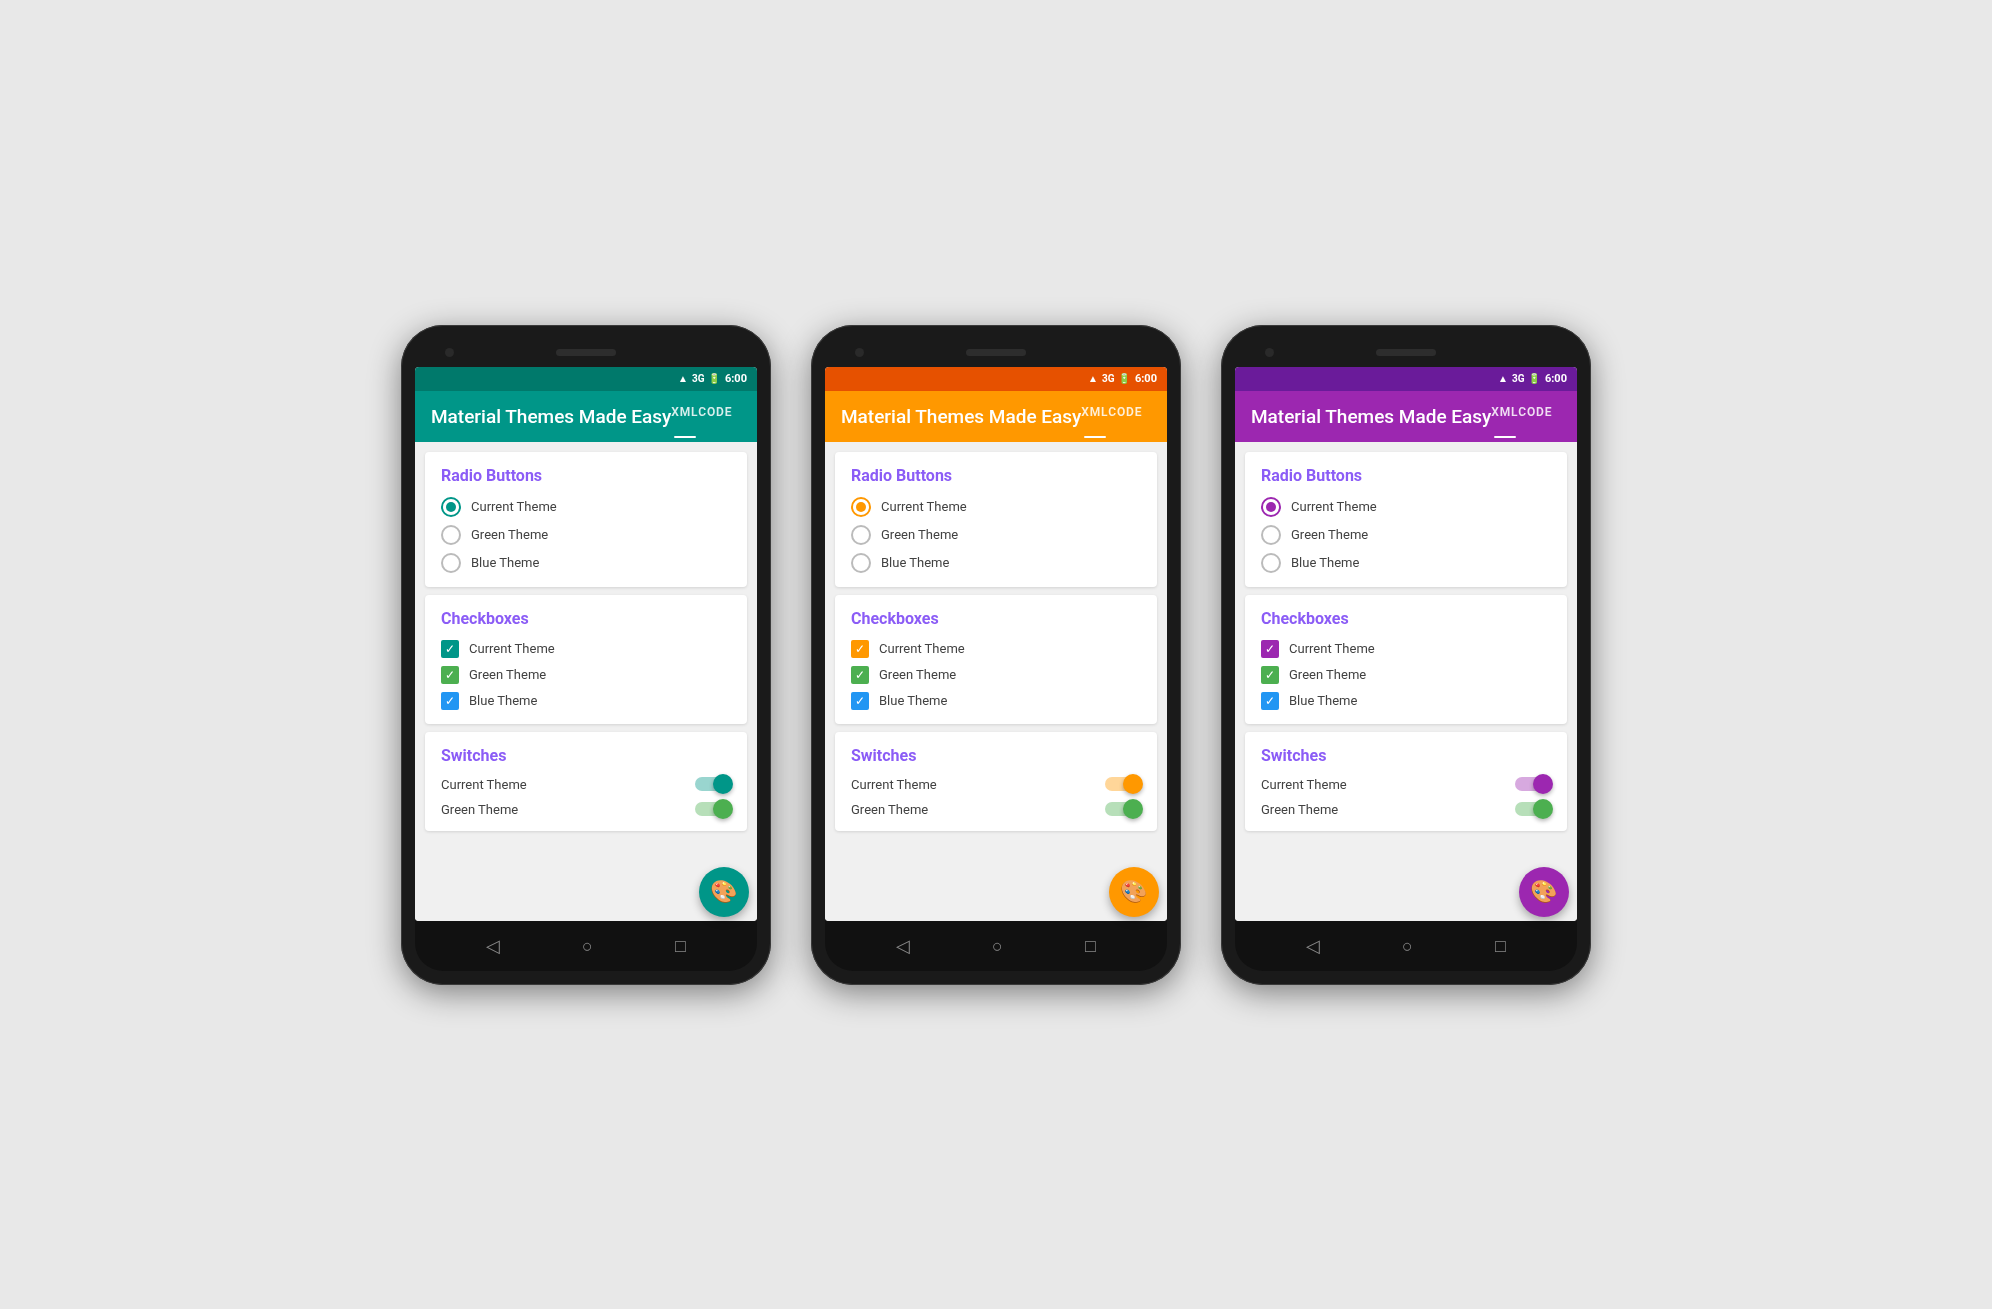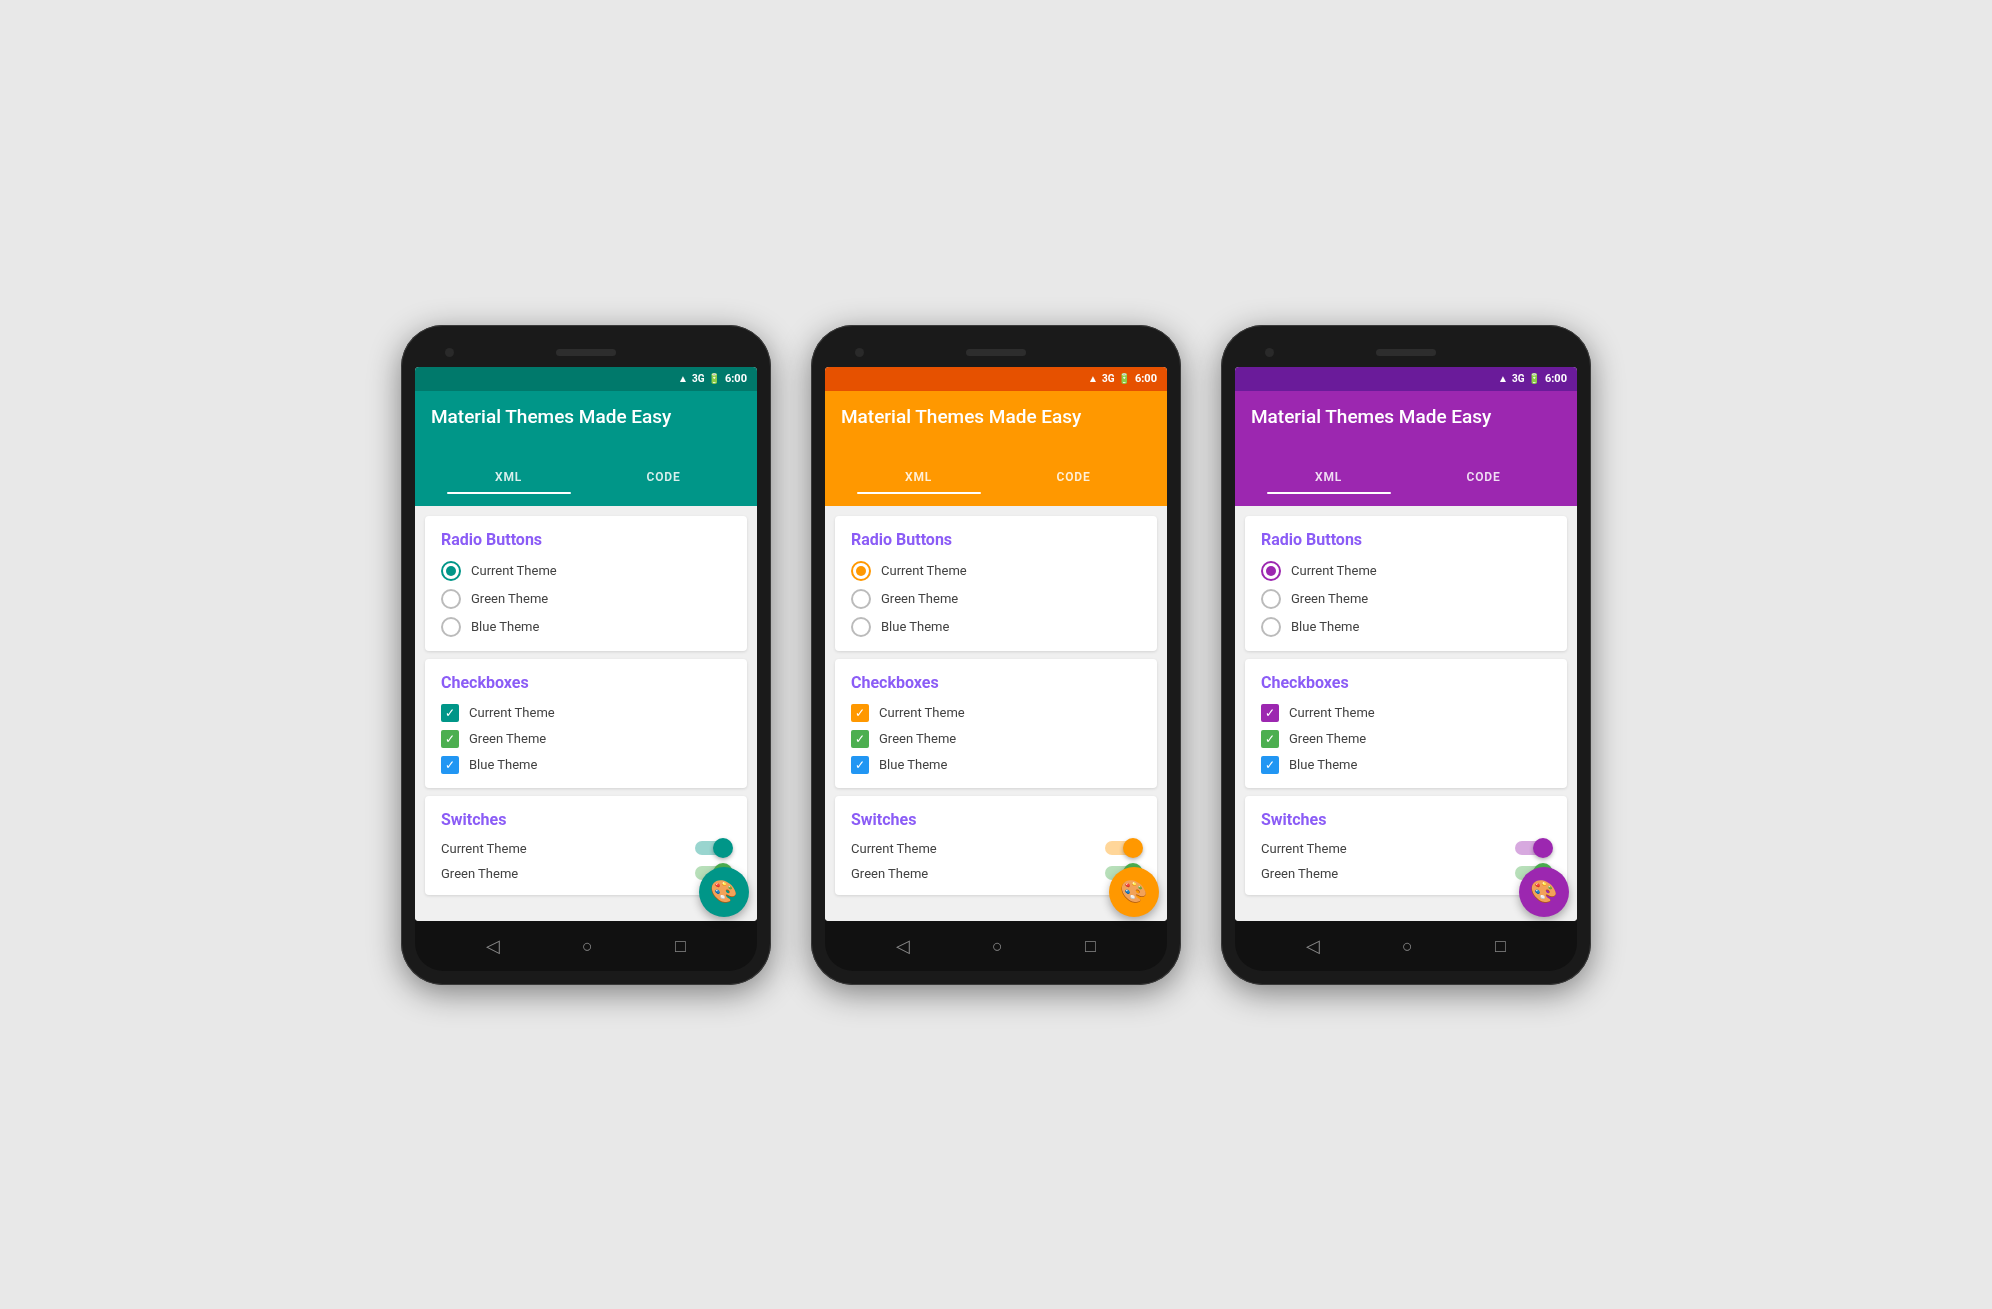--- a/index.html
+++ b/index.html
@@ -87,36 +87,35 @@
       font-weight: bold;
     }
 
     .status-time {
       color: white;
       font-size: 11px;
       font-weight: bold;
     }
 
     .app-bar {
-      padding: 14px 16px 12px;
-      display: flex;
-      flex-direction: column;
+      padding: 14px 16px 4px;
+      display: flex;
+      flex-direction: row;
     }
 
     .app-title {
       color: white;
       font-size: 19px;
       font-weight: 500;
       margin-bottom: 10px;
     }
 
     .tabs {
       display: flex;
       gap: 0;
-      margin-top: 32px;
     }
 
     .tab {
       flex: 1;
       text-align: center;
       color: rgba(255,255,255,0.85);
       font-size: 12px;
       font-weight: 600;
       padding-bottom: 10px;
       letter-spacing: 0.8px;

